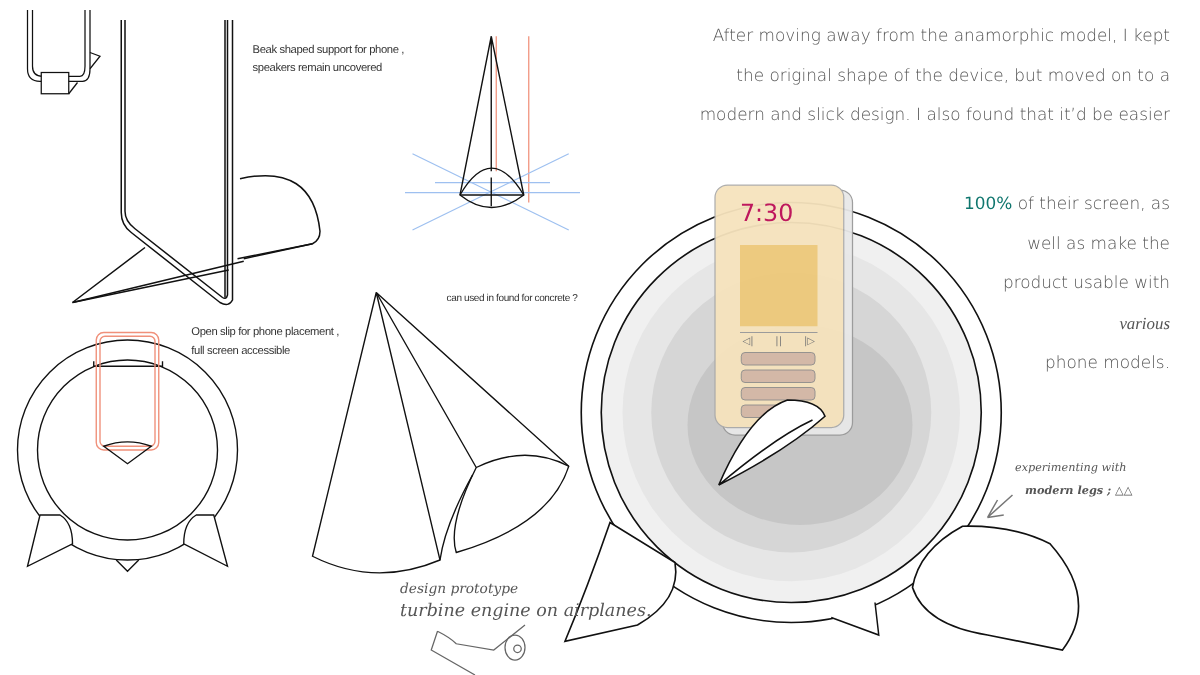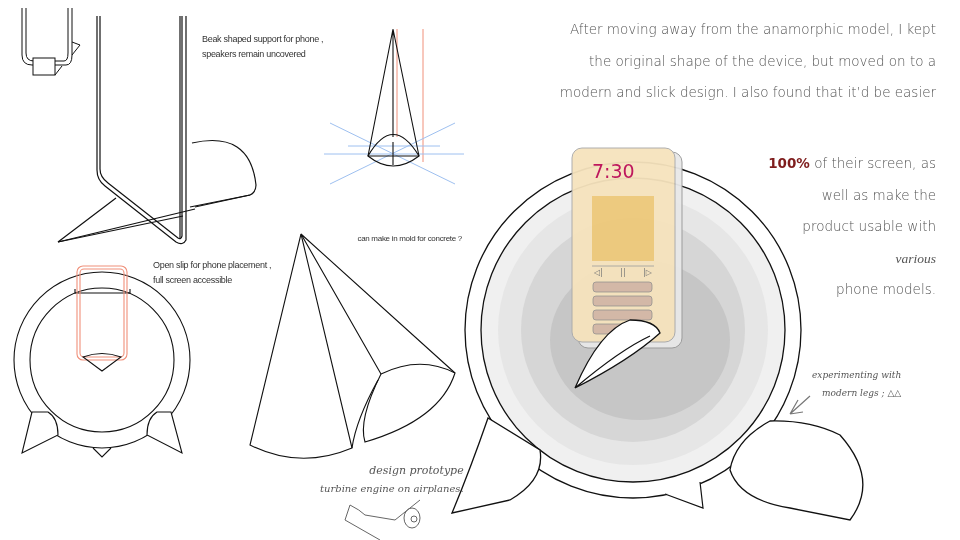--- a/index.html
+++ b/index.html
@@ -1,22 +1,22 @@
 <!DOCTYPE html>
 <html><head>
 <meta charset="utf-8">
 <style>
   html,body{margin:0;padding:0;background:#ffffff;}
   body{width:960px;height:540px;position:relative;overflow:hidden;font-family:"DejaVu Sans",sans-serif;}
   .layer{position:absolute;left:0;top:0;}
   .note{position:absolute;font-family:"Liberation Sans",sans-serif;font-size:9px;line-height:15px;color:#333;letter-spacing:-0.3px;}
   .prose{position:absolute;right:24px;text-align:right;font-family:"DejaVu Sans",sans-serif;font-size:13.5px;color:#555;line-height:31.5px;font-weight:300;}
-  .prose b{color:#7f1d1d;font-weight:bold;}
+  .prose b{color:#0f766e;font-weight:normal;}
   .prose i{font-style:italic;font-family:Liberation Serif, serif;}
-  .hand{position:absolute;font-family:"DejaVu Serif",serif;font-style:italic;color:#555;font-size:11px;text-align:right;}
+  .hand{position:absolute;font-family:"DejaVu Serif",serif;font-style:italic;color:#555;font-size:11px;}
 </style>
 </head>
 <body>
 
 <svg class="layer" width="960" height="540" viewBox="0 0 960 540">
 
   <g fill="none" stroke="#111" stroke-width="1">
     <path d="M22 8 V55 Q22 65 32 65 H66 Q72 65 72 55 V8"></path>
     <path d="M26 8 V53 Q26 61 34 61 H64 Q68 61 68 53 V8"></path>
     <path d="M72 42 L80 45 L72 55"></path>
@@ -108,21 +108,21 @@
 
 <div class="note" style="left:202px;top:32px;">
   <div>Beak shaped support for phone ,</div>
   <div>speakers remain uncovered</div>
 </div>
 <div class="note" style="left:153px;top:258px;">
   <div>Open slip for phone placement ,</div>
   <div>full screen accessible</div>
 </div>
 <div class="note" style="left:318px;top:231px;text-align:right;width:144px;font-size:8px;">
-  <div>can make in mold for concrete ?</div>
+  <div>can used in found for concrete ?</div>
 </div>
 
 <div class="prose" style="top:14px;">
   <div>After moving away from the anamorphic model, I kept</div>
   <div>the original shape of the device, but moved on to a</div>
   <div>modern and slick design. I also found that it’d be easier</div>
 </div>
 <div class="prose" style="top:148px;">
   <div><b>100%</b><span> of their screen, as</span></div>
   <div>well as make the</div>
@@ -133,18 +133,18 @@
 
 <div style="position:absolute;left:592px;top:160px;font-size:19px;color:#be185d;font-family:'DejaVu Sans',sans-serif;">7:30</div>
 <div style="position:absolute;left:594px;top:268px;width:58px;display:flex;justify-content:space-between;font-size:8px;color:#777;">
   <span>◁|</span>
   <span>||</span>
   <span>|▷</span>
 </div>
 
 <div class="hand" style="left:320px;top:462px;line-height:18px;">
   <div>design prototype</div>
-  <div style="font-size:10px;">turbine engine on airplanes.</div>
+  <div style="font-size:14px;">turbine engine on airplanes.</div>
 </div>
 <div class="hand" style="left:812px;top:366px;font-size:9px;line-height:18px;">
   <div>experimenting with</div>
-  <div style="padding-left:8px;">modern legs ; △△</div>
+  <div style="padding-left:8px;font-weight:bold;">modern legs ; △△</div>
 </div>
 
 </body></html>

